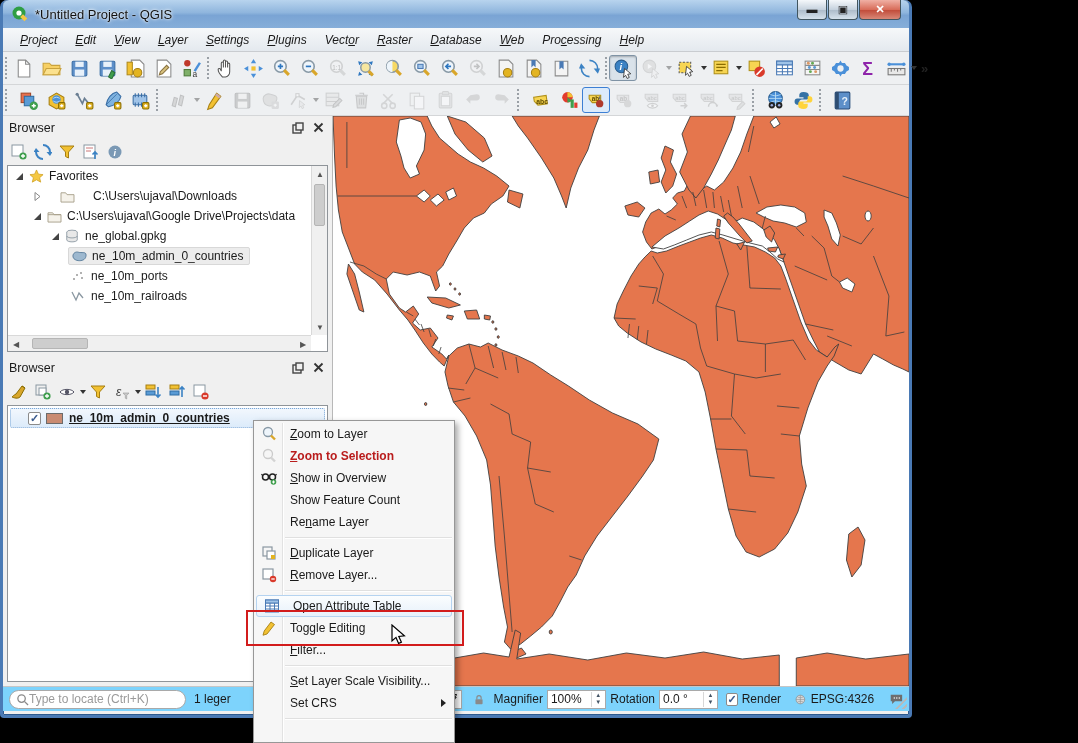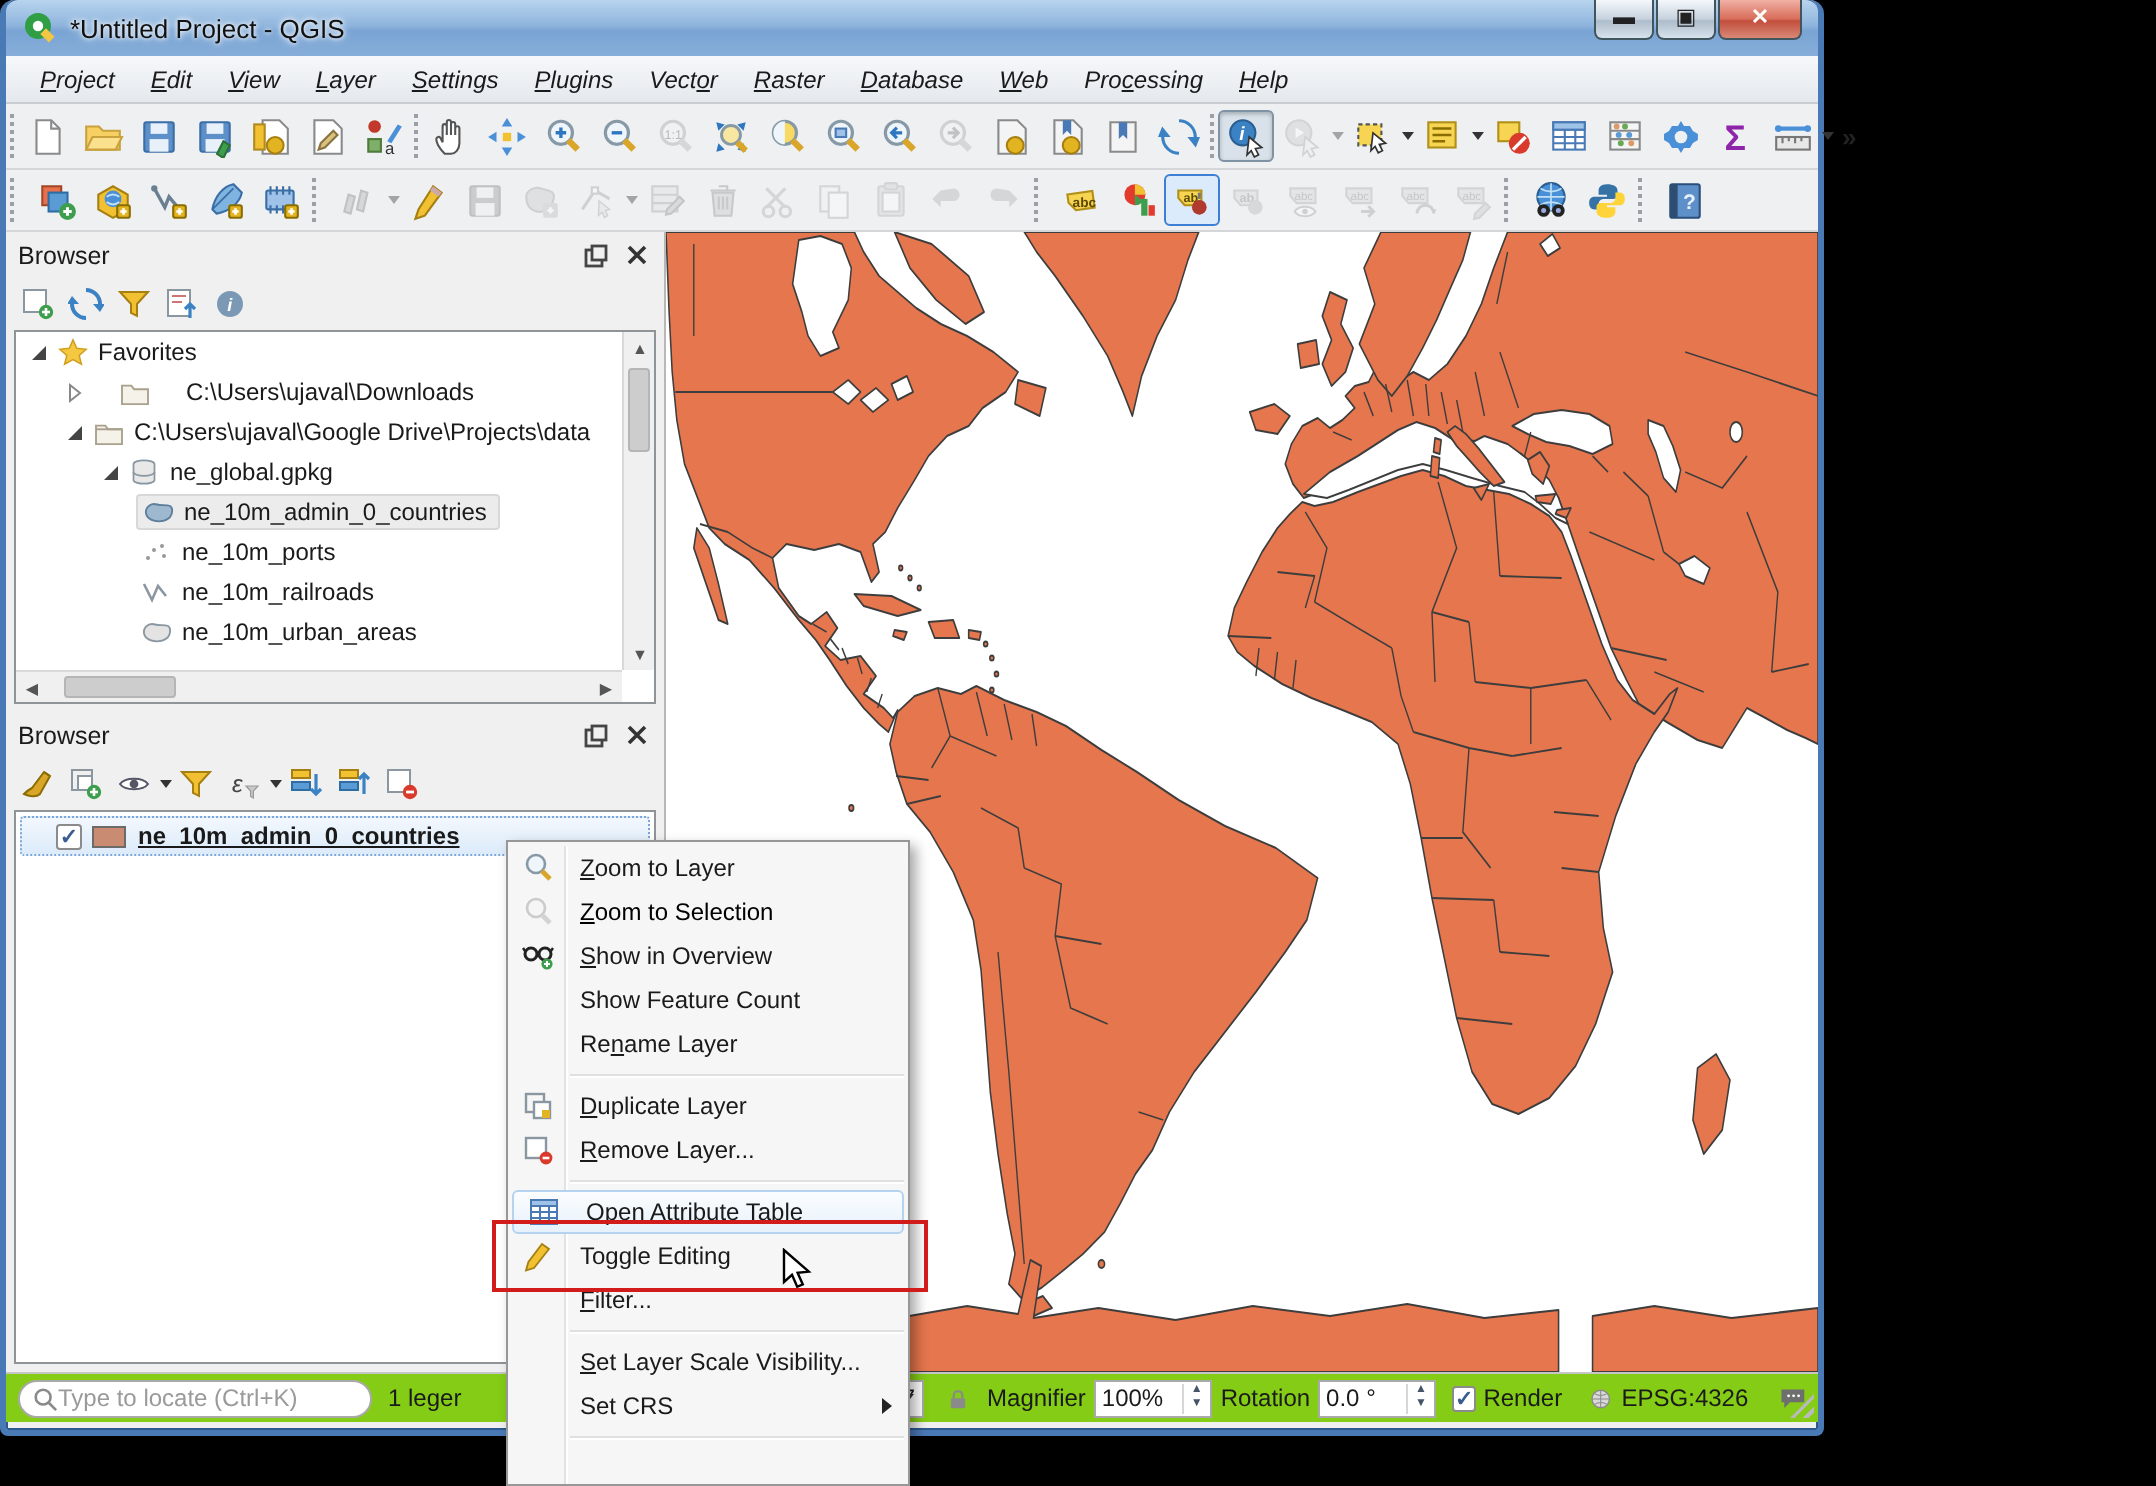--- a/index.html
+++ b/index.html
@@ -67,41 +67,41 @@
   .layer-row { height:20px; display:flex; align-items:center; padding:0 3px;
     background:linear-gradient(#f2f7fd,#dcebfa); border:1px dotted #7aa7d8; border-radius:2px; }
   .layer-cb { width:13px; height:13px; background:#fff; border:1px solid #8b8b8b; border-radius:2px; display:flex; align-items:center; justify-content:center; margin:0 5px 0 14px; font-size:11px; color:#3b5c8f; font-weight:bold; }
   .layer-swatch { width:17px; height:11px; border:1px solid #6b6b6b; margin-right:6px; }
   .layer-label { font-weight:bold; text-decoration:underline; font-size:12px; }
 
   .map-canvas { flex:1; background:#fff; position:relative; overflow:hidden; }
   .map-canvas svg { display:block; width:100%; height:100%; }
 
   
-  .statusbar { height:25px; background:#84cc16; border-top:1px solid #c6c6c6; display:flex; align-items:center; padding:0 6px; font-size:12px; position:relative; }
+  .statusbar { height:25px; background:#7dd3fc; border-top:1px solid #c6c6c6; display:flex; align-items:center; padding:0 6px; font-size:12px; position:relative; }
   .locate { width:196px; height:19px; background:#fff; border:1px solid #a9a9a9; border-radius:10px; display:flex; align-items:center; padding:0 6px; margin-right:8px; }
   .locate input { border:none; outline:none; width:150px; font-size:12px; font-family:inherit; color:#333; background:transparent; }
   .locate input::placeholder { color:#9a9a9a; }
   .sb-label { margin:0 4px; }
   .sb-box { height:19px; background:#fff; border:1px solid #a9a9a9; display:flex; align-items:center; padding:0 3px; position:relative; }
   .sb-combo { width:88px; } .sb-spin { width:80px; }
   .spin-arrows { position:absolute; right:1px; top:1px; bottom:1px; width:13px; display:flex; flex-direction:column; justify-content:center; align-items:center; color:#456; font-size:6px; line-height:1.1; border-left:1px solid #d7d7d7; }
   .sb-check { width:13px; height:13px; background:#fff; border:1px solid #8b8b8b; border-radius:2px; display:flex; align-items:center; justify-content:center; font-size:11px; color:#3b5c8f; font-weight:bold; margin:0 4px 0 8px; }
   .grip { position:absolute; right:2px; bottom:2px; width:12px; height:12px;
     background:repeating-linear-gradient(135deg,transparent 0 3px,#b9b9b9 3px 5px); clip-path:polygon(100% 0,100% 100%,0 100%); }
 
   
   .context-menu { position:absolute; left:253px; top:420px; width:202px; height:323px; z-index:50;
     background:#f6f6f6; border:1px solid #979797; box-shadow:3px 3px 6px rgba(0,0,0,.35); padding:2px 0; }
   .context-menu::before { content:""; position:absolute; left:28px; top:2px; bottom:0; width:1px; background:#e2e2e2; box-shadow:1px 0 0 #fff; }
   .cm-item { height:22px; display:flex; align-items:center; position:relative; padding-left:2px; }
   .cm-icon { width:26px; display:flex; align-items:center; justify-content:center; flex:0 0 auto; }
   .cm-icon svg { width:16px; height:16px; }
   .cm-label { margin-left:8px; font-size:12px; color:#1a1a1a; }
-  .cm-item.disabled .cm-label { color:#000000; }
+  .cm-item.disabled .cm-label { color:#b91c1c;font-weight:bold; }
   .cm-item.disabled svg { filter:grayscale(1) opacity(.45); }
   .cm-item.hover { background:linear-gradient(#fbfdfe,#e7f1fb); border:1px solid #b5d3f0; border-radius:3px; margin:0 2px; height:22px; }
   .cm-sep { height:1px; background:#e0e0e0; margin:4px 2px 4px 31px; box-shadow:0 1px 0 #fff; }
   .cm-sub { position:absolute; right:8px; width:0; height:0; border-top:4px solid transparent; border-bottom:4px solid transparent; border-left:5px solid #222; }
   .cm-label u { text-decoration:underline; }
 
   .red-annot { position:absolute; left:246px; top:610px; width:218px; height:36px; border:2px solid #d21c1c; z-index:60; }
   .cursor { position:absolute; left:390px; top:624px; z-index:70; }
 </style>
 </head>
@@ -704,28 +704,20 @@
               <span>ne_10m_ports</span>
             </div>
             <div class="tree-row" style="padding-left:62px;">
               <span class="ticon">
                   <svg width="14" height="12" viewBox="0 0 14 12">
                     <path d="M1 2l4 8 3-7 4 5" fill="none" stroke="#8a97a1" stroke-width="1.3"></path>
                   </svg>
                 </span>
               <span>ne_10m_railroads</span>
             </div>
-            <div class="tree-row" style="padding-left:62px;">
-              <span class="ticon">
-                  <svg width="15" height="12" viewBox="0 0 16 12">
-                    <path d="M1 6c0-3 3-5 6-4s8-1 8 3-3 6-7 6S1 9 1 6z" fill="#e3e3e3" stroke="#8a97a1"></path>
-                  </svg>
-                </span>
-              <span>ne_10m_urban_areas</span>
-            </div>
           </div>
           <div class="vscroll">
             <span class="scroll-arrow" style="top:0;">▲</span>
             <div class="vthumb"></div>
             <span class="scroll-arrow" style="bottom:0;">▼</span>
           </div>
           <div class="hscroll">
             <span class="scroll-arrow" style="left:0;">◀</span>
             <div class="hthumb"></div>
             <span class="scroll-arrow" style="right:0;">▶</span>

